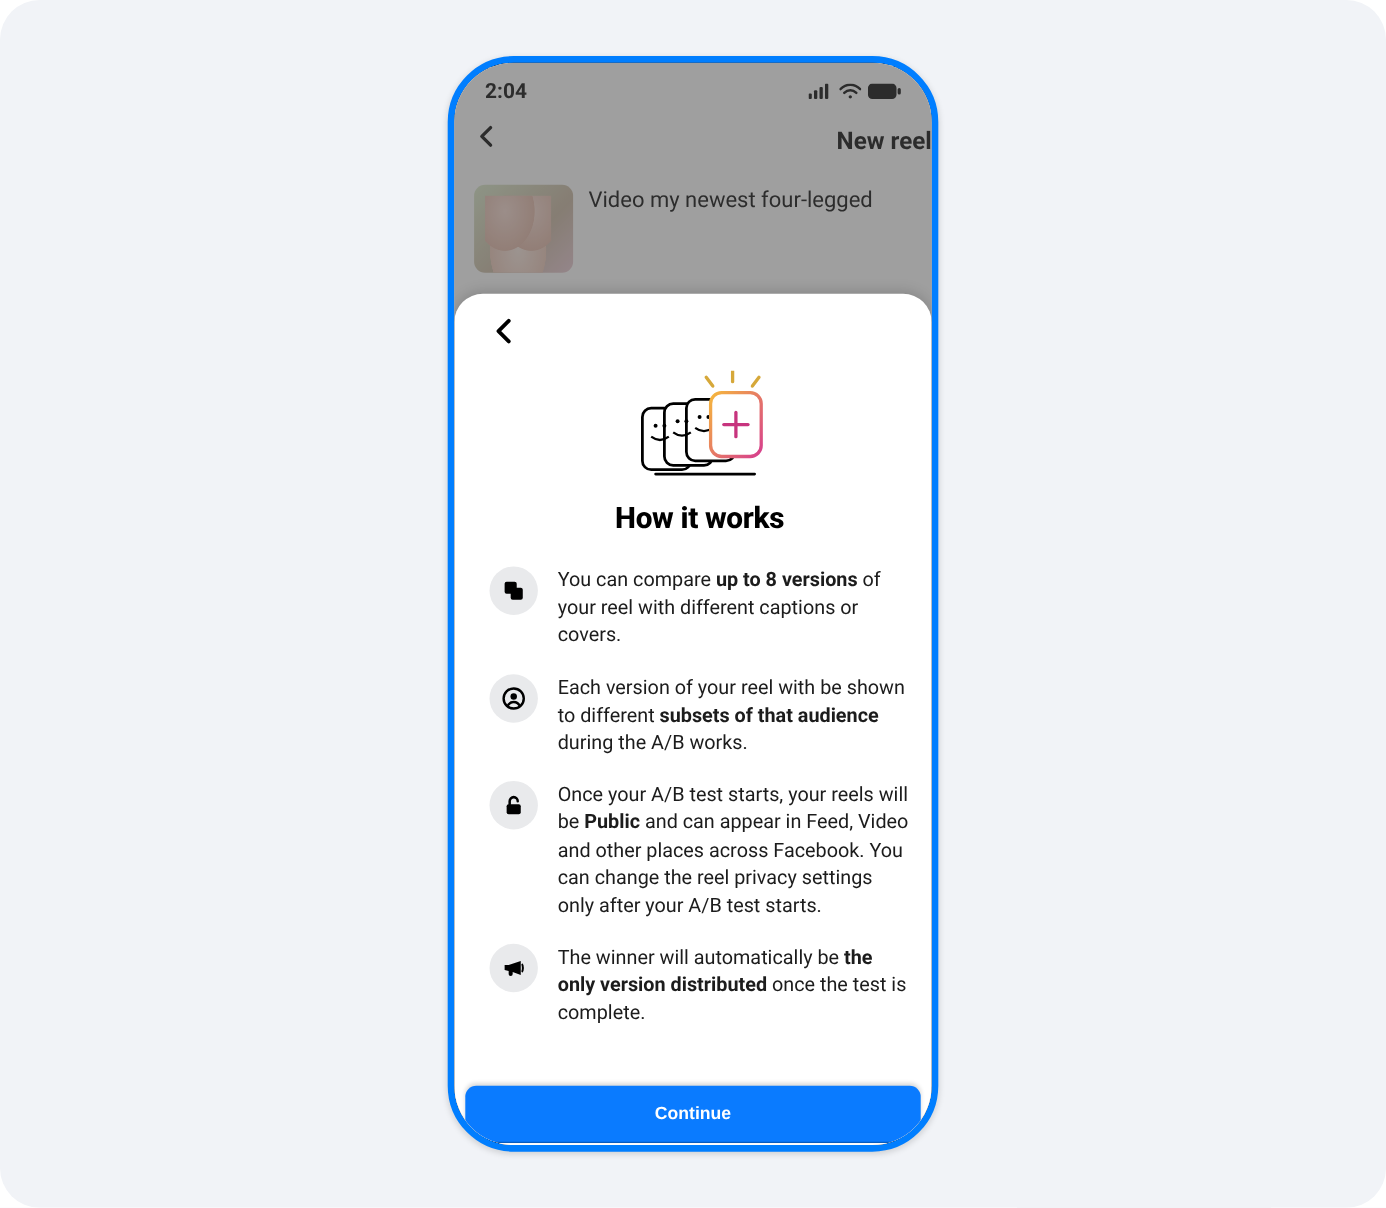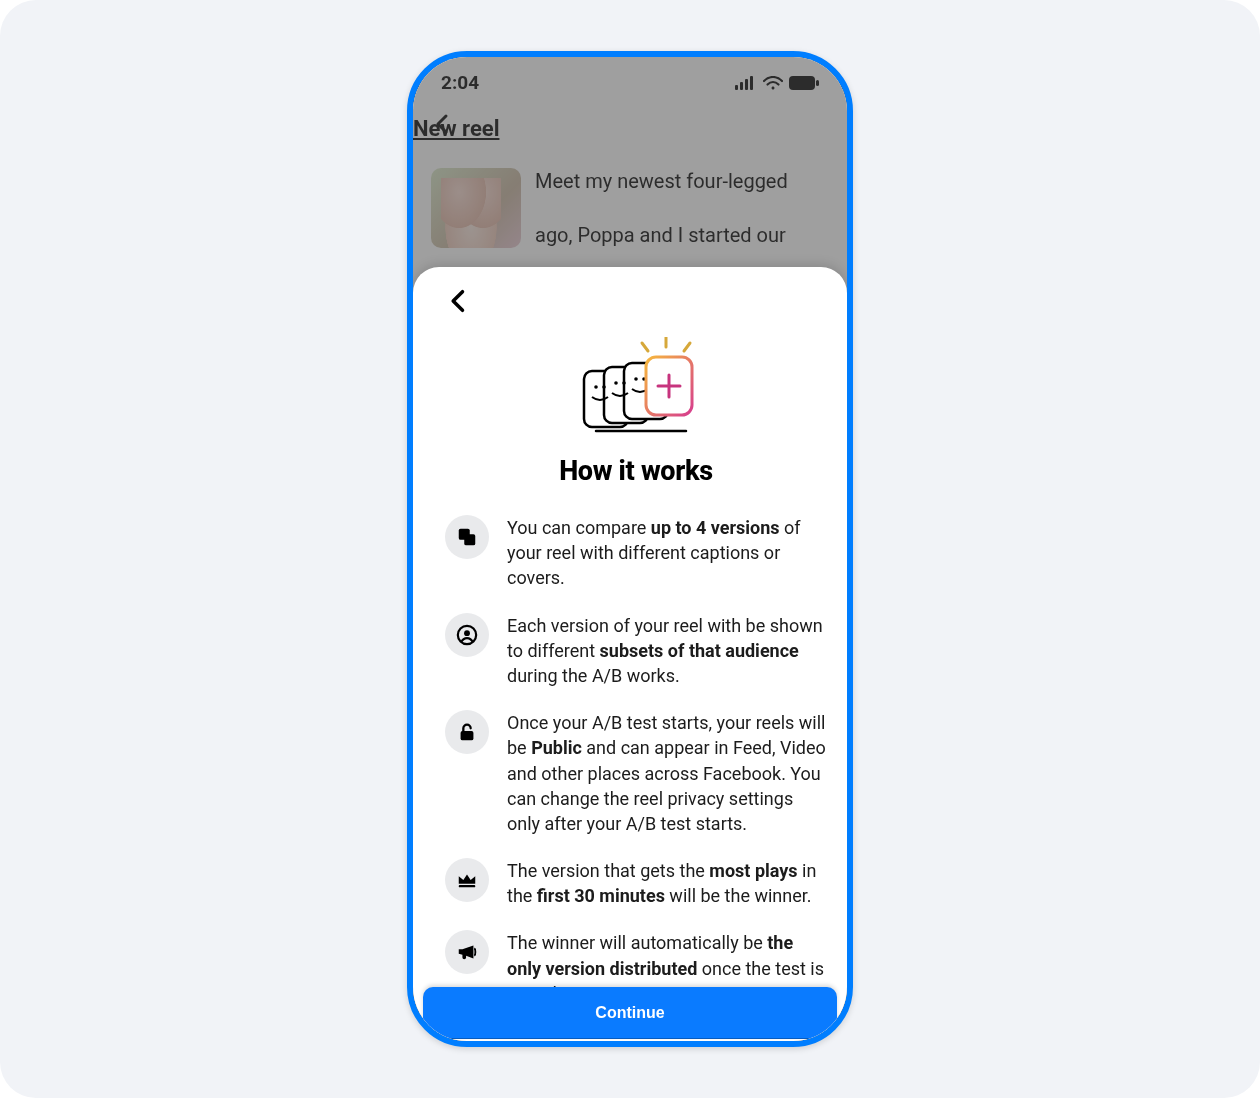--- a/index.html
+++ b/index.html
@@ -54,24 +54,23 @@
     align-items: center;
     padding: 14px 28px 4px 28px;
     font-weight: 700;
     font-size: 19px;
     color: #000;
   }
   .status-icons { display: flex; gap: 6px; align-items: center; }
   .navbar {
     display: flex;
     align-items: center;
-    justify-content: flex-start;
+    justify-content: flex-end;
     position: relative;
     height: 60px;
-    text-decoration: underline;
   }
   .navbar .back {
     position: absolute;
     left: 18px;
     top: 14px;
   }
   .nav-title {
     font-size: 22px;
     font-weight: 700;
     color: #000;
@@ -198,23 +197,22 @@
         </div>
         <div class="navbar">
           <svg class="back" width="24" height="24" viewBox="0 0 24 24">
               <polyline class="chev" points="15 4 7 12 15 20"></polyline>
             </svg>
           <span class="nav-title">New reel</span>
         </div>
         <div class="post-row">
           <div class="thumb"></div>
           <div class="caption">
-            <span>Meet my newest four-legged</span><br>
+            <span>Video my newest four-legged</span><br>
             <br>
-            <span>ago, Poppa and I started our</span>
           </div>
         </div>
         <div class="bg-dim"></div>
       </div>
 
       <div class="sheet">
         <div>
           <svg class="sheet-back" viewBox="0 0 24 24">
               <polyline class="chev" points="15 4 7 12 15 20"></polyline>
             </svg>
@@ -263,21 +261,21 @@
         <div>
 
           <div class="item">
             <div class="icon-circle">
               <svg viewBox="0 0 24 24">
                   <rect x="3" y="3" width="12" height="12" rx="2"></rect>
                   <rect x="9" y="9" width="12" height="12" rx="2"></rect>
                 </svg>
             </div>
             <p class="item-text">
-              <span>You can compare </span><b>up to 4 versions</b><span> of your reel with different captions or covers.</span>
+              <span>You can compare </span><b>up to 8 versions</b><span> of your reel with different captions or covers.</span>
             </p>
           </div>
 
           <div class="item">
             <div class="icon-circle">
               <svg viewBox="0 0 24 24">
                   <circle cx="12" cy="12" r="10" fill="none" stroke="#000" stroke-width="2.4"></circle>
                   <circle cx="12" cy="10" r="3.2"></circle>
                   <path d="M5.5 20c1.5-3 4-4.5 6.5-4.5s5 1.5 6.5 4.5" fill="none" stroke="#000" stroke-width="2.4"></path>
                 </svg>
@@ -292,31 +290,20 @@
               <svg viewBox="0 0 24 24">
                   <rect x="5" y="11" width="14" height="10" rx="2"></rect>
                   <path d="M8 11V8a4 4 0 0 1 8 0" fill="none" stroke="#000" stroke-width="2.5" stroke-linecap="round"></path>
                 </svg>
             </div>
             <p class="item-text">
               <span>Once your A/B test starts, your reels will be </span><b>Public</b><span> and can appear in Feed, Video and other places across Facebook. You can change the reel privacy settings only after your A/B test starts.</span>
             </p>
           </div>
 
-          <div class="item">
-            <div class="icon-circle">
-              <svg viewBox="0 0 24 24">
-                  <path d="M3 16 L3 8 L8 12 L12 6 L16 12 L21 8 L21 16 Z"></path>
-                  <rect x="3" y="17.5" width="18" height="2.5" rx="1"></rect>
-                </svg>
-            </div>
-            <p class="item-text">
-              <span>The version that gets the </span><b>most plays</b><span> in the </span><b>first 30 minutes</b><span> will be the winner.</span>
-            </p>
-          </div>
 
           <div class="item">
             <div class="icon-circle">
               <svg viewBox="0 0 24 24">
                   <path d="M3 10v4l4 1v3a2 2 0 0 0 4 0v-2l8 3V5L7 9H3z"></path>
                   <path d="M20 8c1.5 1 1.5 7 0 8" fill="none" stroke="#000" stroke-width="2"></path>
                 </svg>
             </div>
             <p class="item-text">
               <span>The winner will automatically be </span><b>the only version distributed</b><span> once the test is complete.</span>

